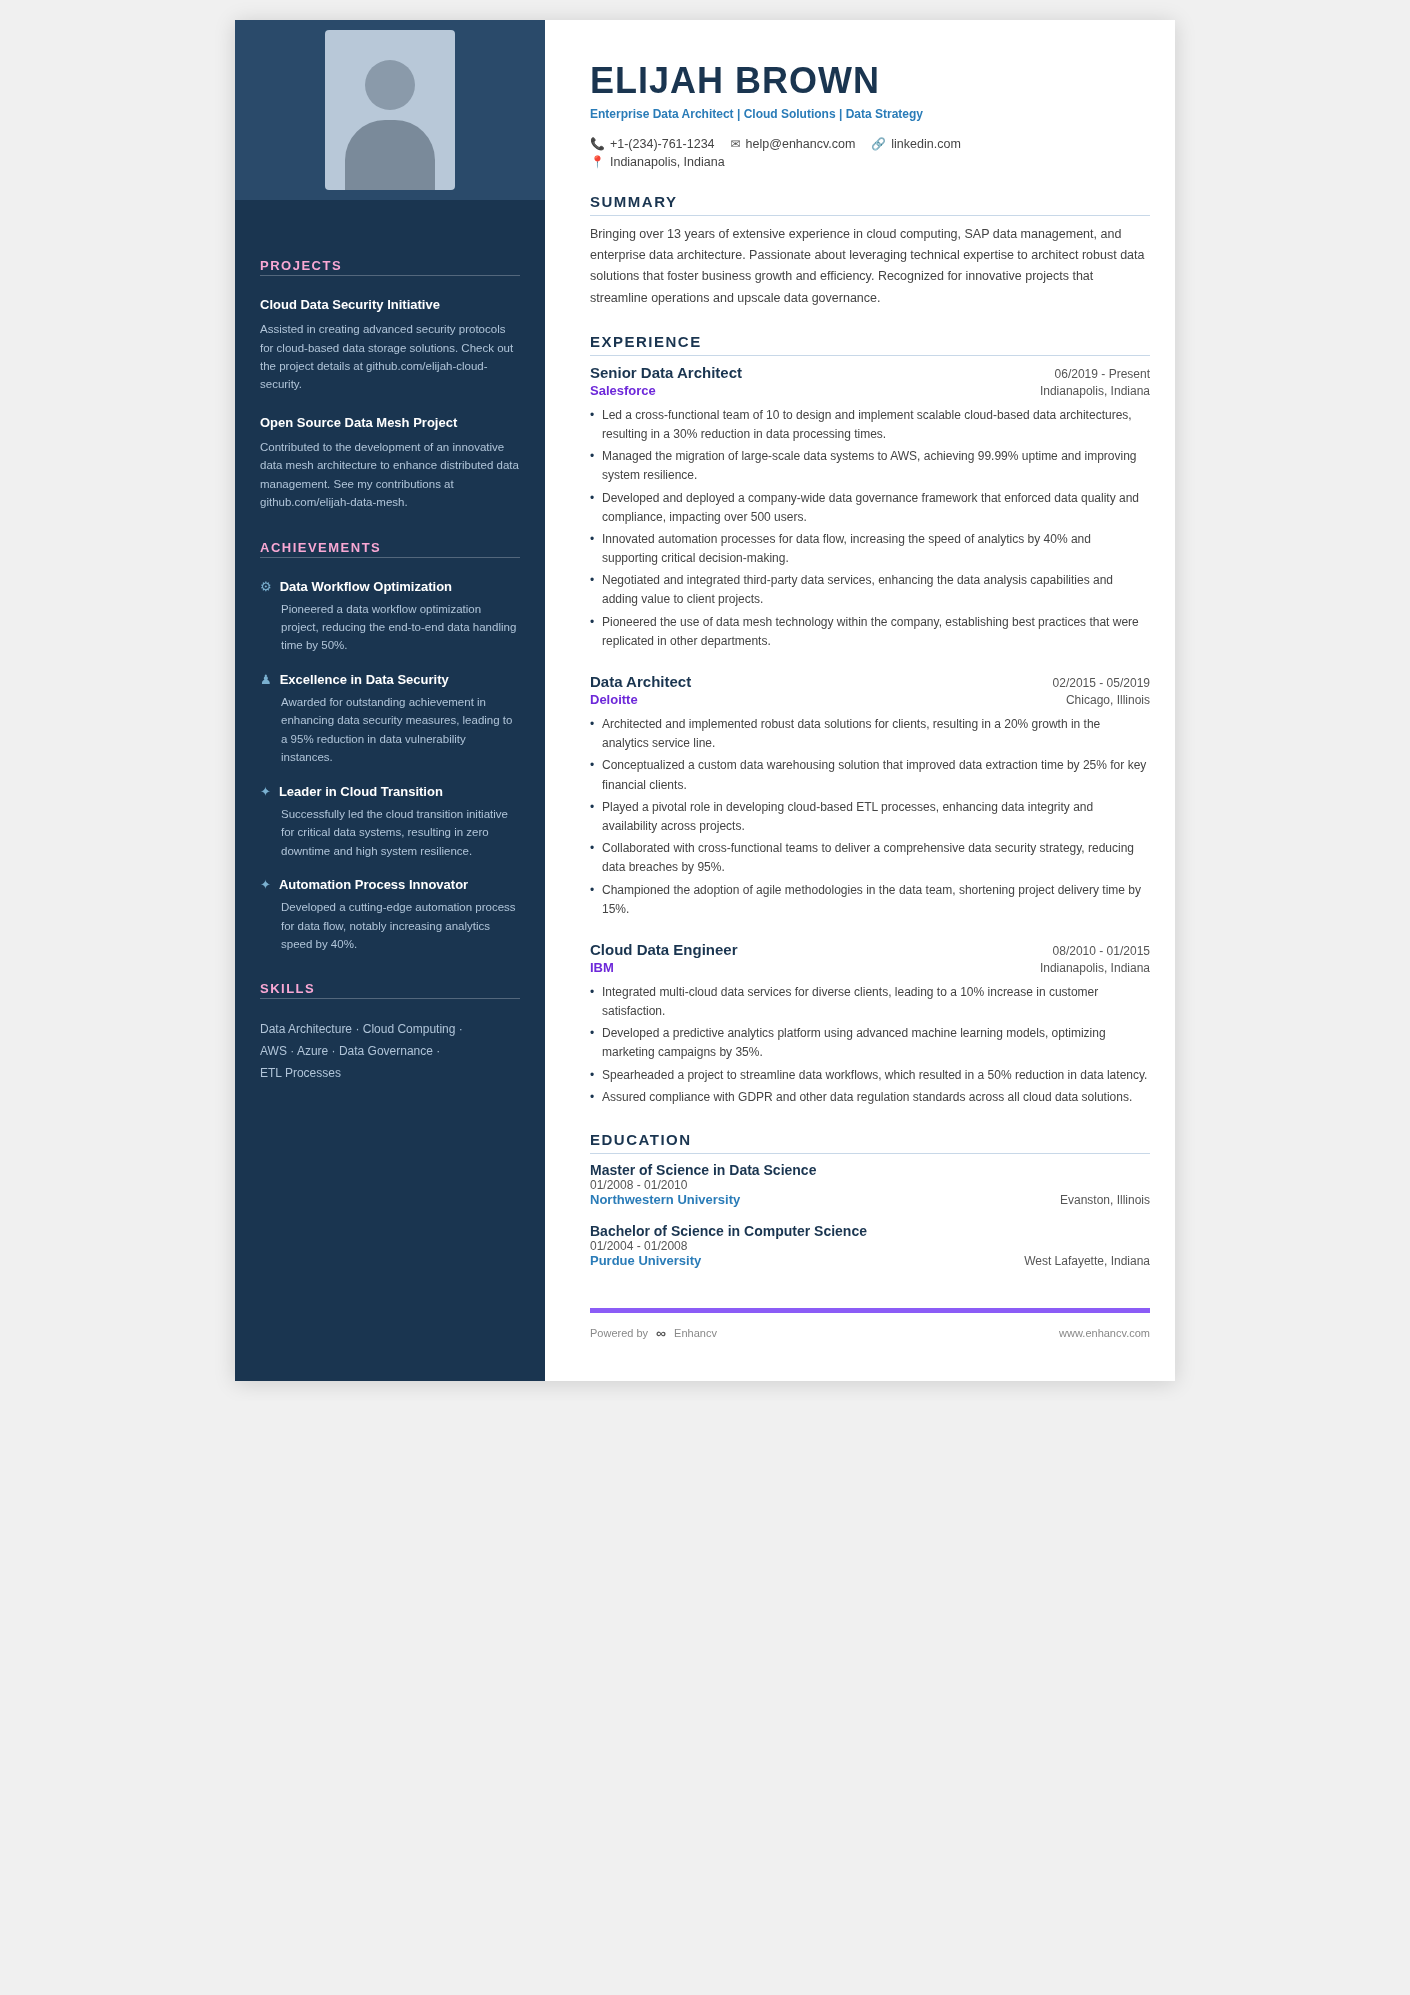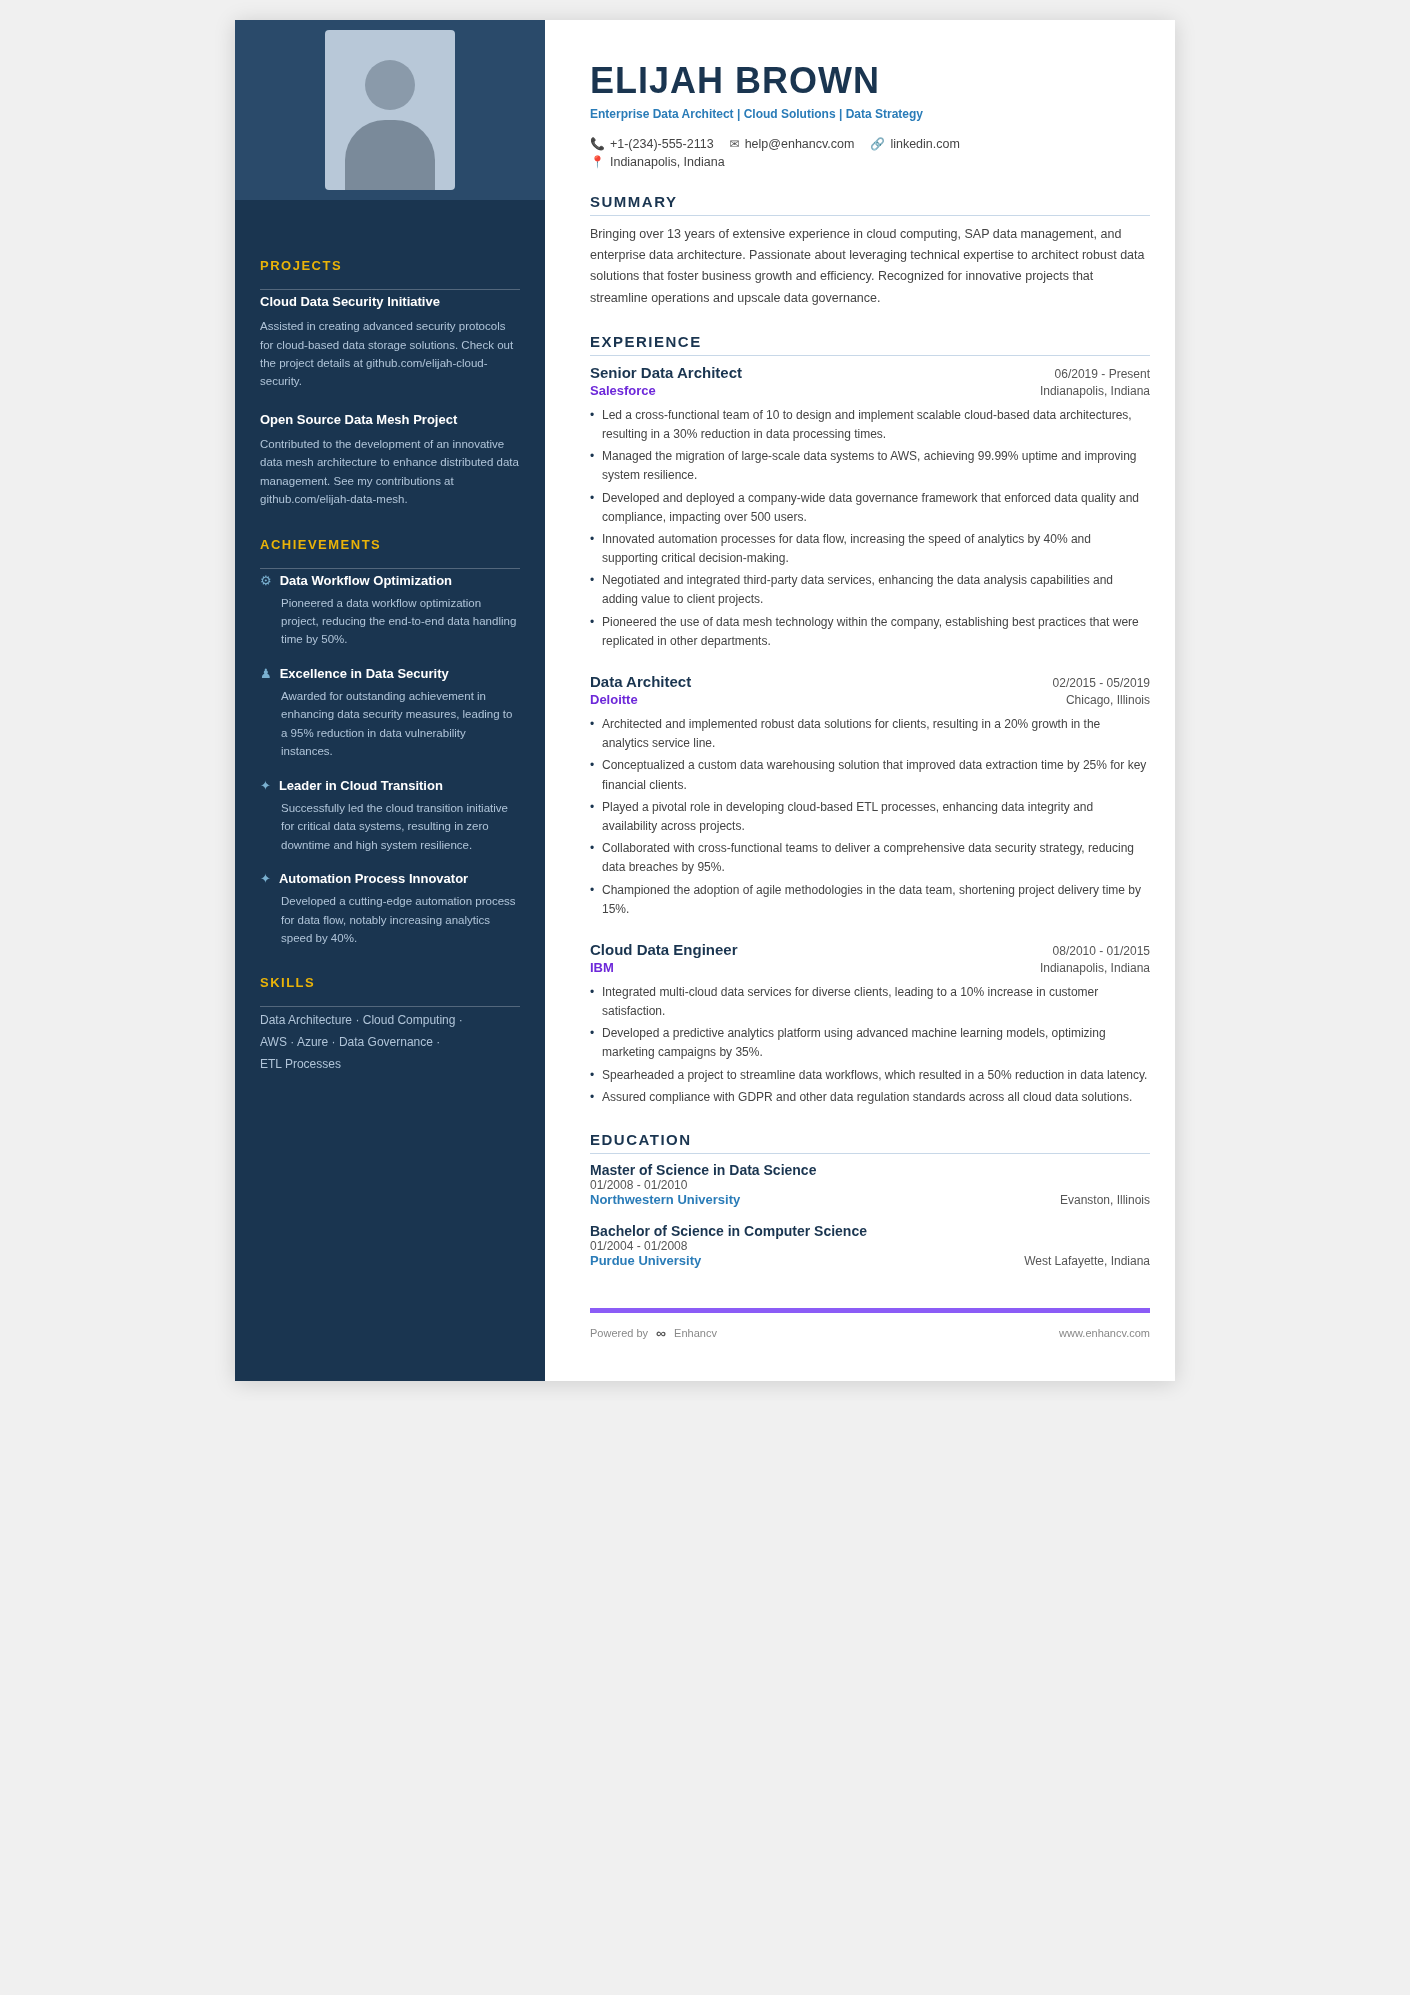--- a/index.html
+++ b/index.html
@@ -66,23 +66,23 @@
       transform: translateX(-50%);
     }
     .sidebar-content {
       padding: 30px 25px 0 25px;
     }
     .sidebar-section-title {
       font-size: 13px;
       font-weight: 700;
       letter-spacing: 1.5px;
       text-transform: uppercase;
-      color: #eab308;
-      margin-bottom: 3px;
-      padding-bottom: 16px;
+      color: #f9a8d4;
+      margin-bottom: 20px;
+      padding-bottom: 2px;
       border-bottom: 1px solid rgba(255,255,255,0.25);
       margin-top: 28px;
     }
     .project-item {
       margin-bottom: 20px;
     }
     .project-title {
       font-size: 13px;
       font-weight: 700;
       color: #fff;
@@ -357,21 +357,21 @@
   </div>
 
   <div class="main">
 
     <div class="main-name">ELIJAH BROWN</div>
     <div class="main-title">Enterprise Data Architect | Cloud Solutions | Data Strategy</div>
 
     <div class="contact-line">
       <div class="contact-item">
         <span class="contact-icon">📞</span>
-        <span>+1-(234)-555-2113</span>
+        <span>+1-(234)-761-1234</span>
       </div>
       <div class="contact-item">
         <span class="contact-icon">✉</span>
         <span>help@enhancv.com</span>
       </div>
       <div class="contact-item">
         <span class="contact-icon">🔗</span>
         <span>linkedin.com</span>
       </div>
     </div>

